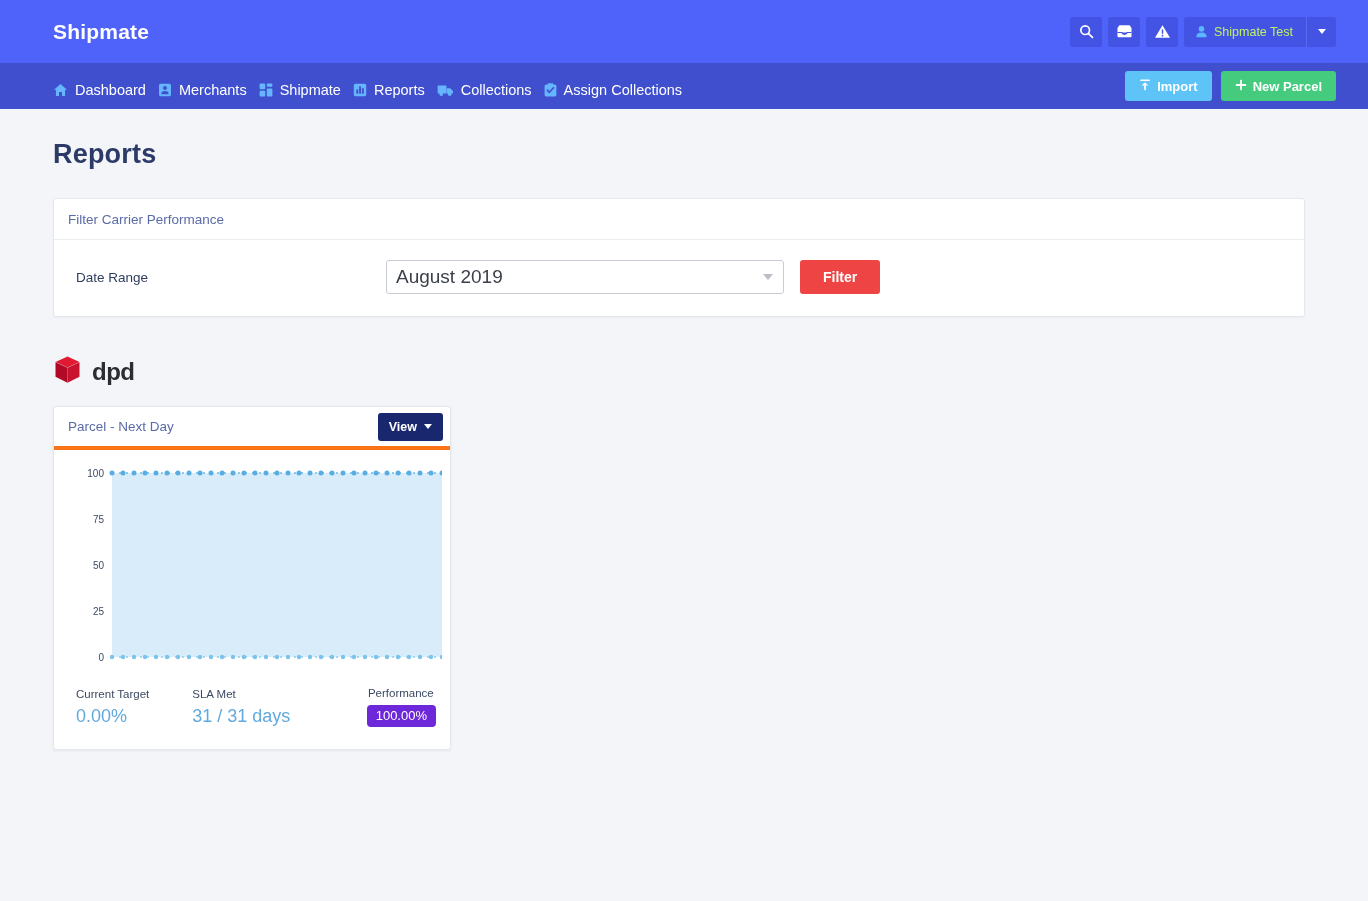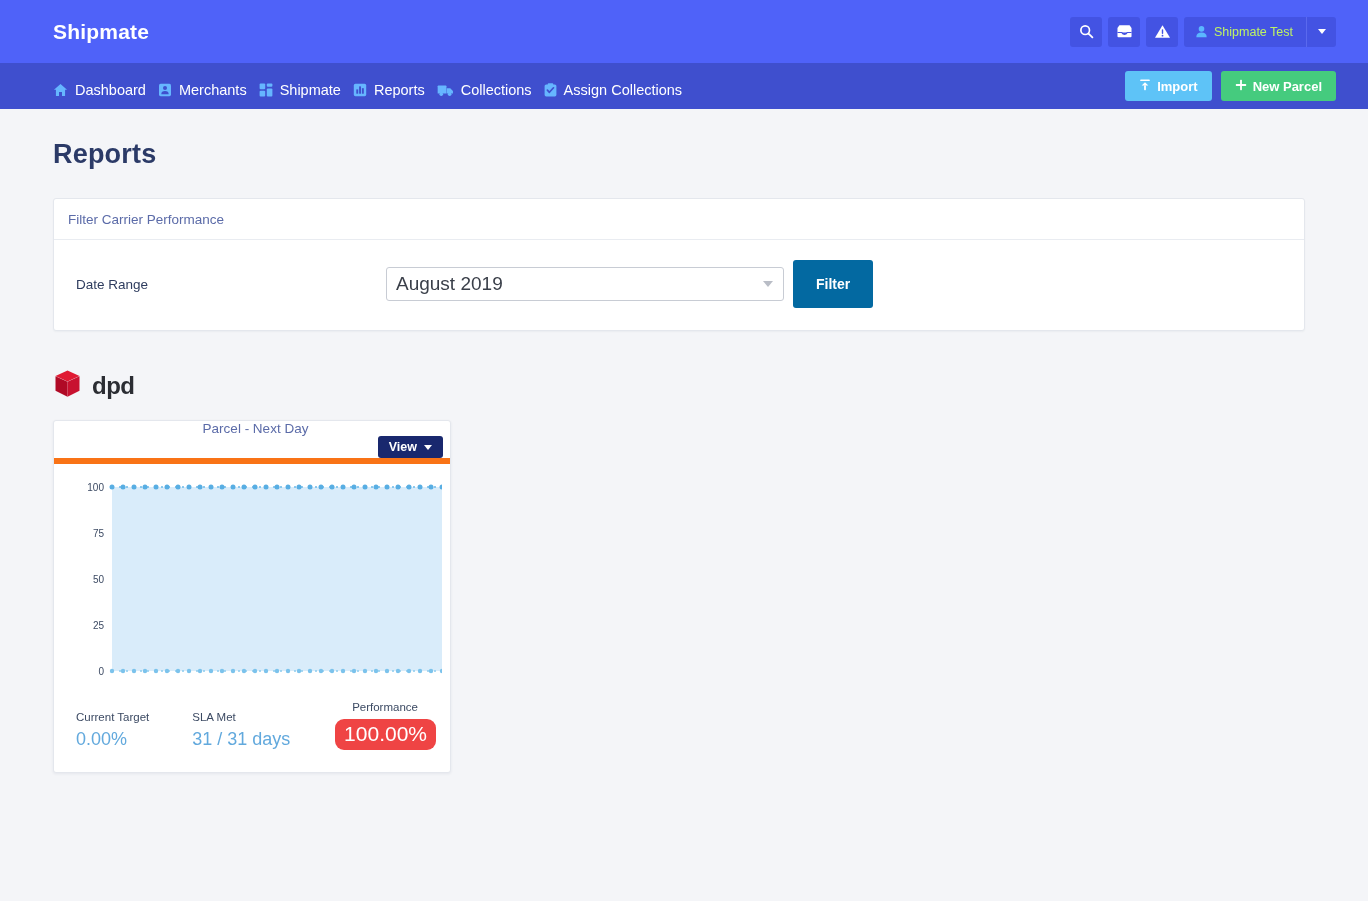--- a/index.html
+++ b/index.html
@@ -134,23 +134,23 @@
   .select-caret {
     position: absolute; right: 11px; top: 50%;
     transform: translateY(-50%);
     width: 0; height: 0;
     border-left: 5px solid transparent;
     border-right: 5px solid transparent;
     border-top: 6px solid #b9bdc6;
     pointer-events: none;
   }
   .btn-filter {
-    margin-left: 9px;
-    height: 48px; padding: 0 23px;
-    background: #0369a1; color: #fff;
+    margin-left: 16px;
+    height: 34px; padding: 0 23px;
+    background: #ef4444; color: #fff;
     border: none; border-radius: 3px;
     font-size: 14px; font-weight: bold;
     cursor: pointer;
     font-family: "Liberation Sans", sans-serif;
   }
 
   
   .carrier-head {
     display: flex; align-items: center; gap: 10px;
     margin: 38px 0 17px 0;
@@ -165,22 +165,21 @@
     width: 398px;
     background: #fff;
     border: 1px solid #e4e7ed;
     border-radius: 3px;
     box-shadow: 0 1px 3px rgba(30,40,80,.07);
   }
   .card-head {
     height: 43px;
     display: flex; align-items: center;
     padding: 0 7px 0 14px;
-    border-bottom: 6px solid #f97316;
-    flex-direction: column;
+    border-bottom: 4px solid #f97316;
   }
   .card-title { color: #5b6ba8; font-size: 13.5px; }
   .btn-view {
     margin-left: auto;
     display: inline-flex; align-items: center; gap: 7px;
     height: 28px; padding: 0 11px;
     background: #19286e; color: #fff;
     border: none; border-radius: 3px;
     font-size: 12.5px; font-weight: bold;
     cursor: pointer;
@@ -198,24 +197,24 @@
     display: flex; align-items: flex-end;
     padding: 8px 14px 22px 22px;
   }
   .stat-label { font-size: 11.5px; color: #3c4a63; margin-bottom: 6px; }
   .stat-value { font-size: 18px; color: #62a9dd; }
   .stat-target { margin-right: 43px; }
   .stat-perf { margin-left: auto; text-align: right; }
   .stat-perf .stat-label { margin-right: 1px; text-align: center; }
   .perf-badge {
     display: inline-block;
-    background: #ef4444; color: #fff;
-    font-size: 21px;
+    background: #6d28d9; color: #fff;
+    font-size: 13px;
     padding: 3px 9px 4px 9px;
-    border-radius: 9px;
+    border-radius: 4px;
   }
 </style>
 </head>
 <body>
 
 <div class="topbar">
   <div class="brand">Shipmate</div>
 
   <div class="topbar-right">
 

